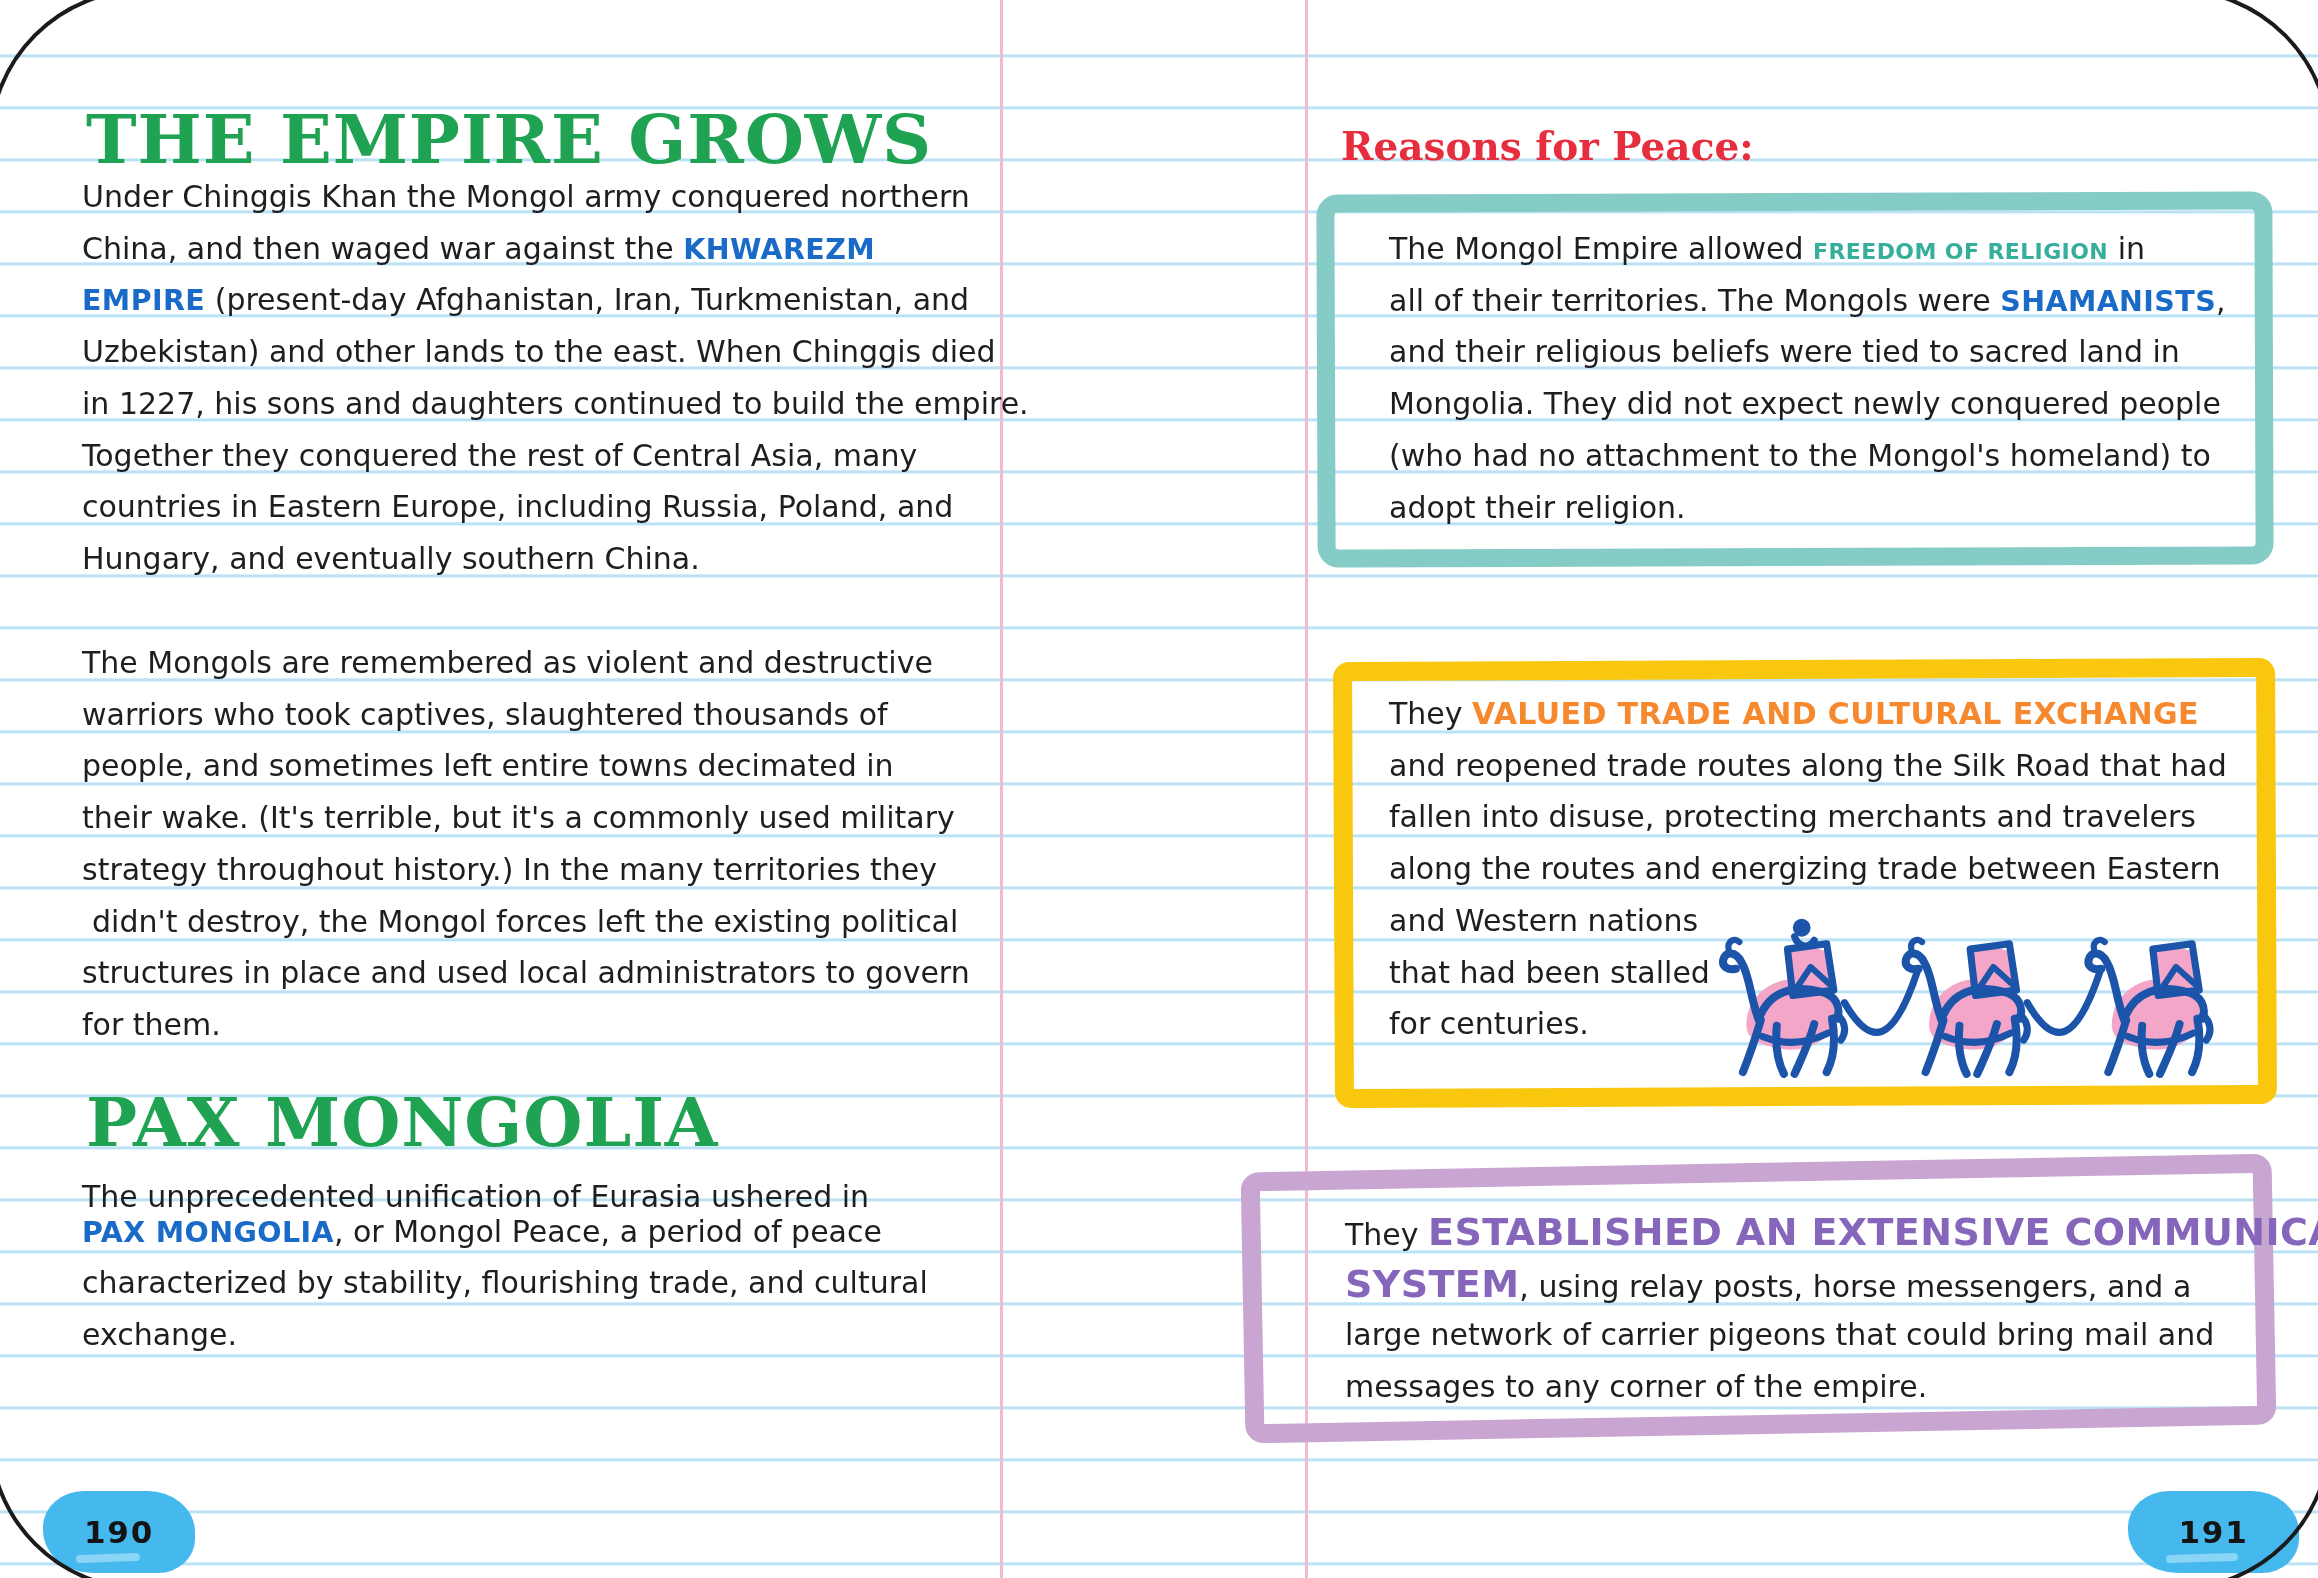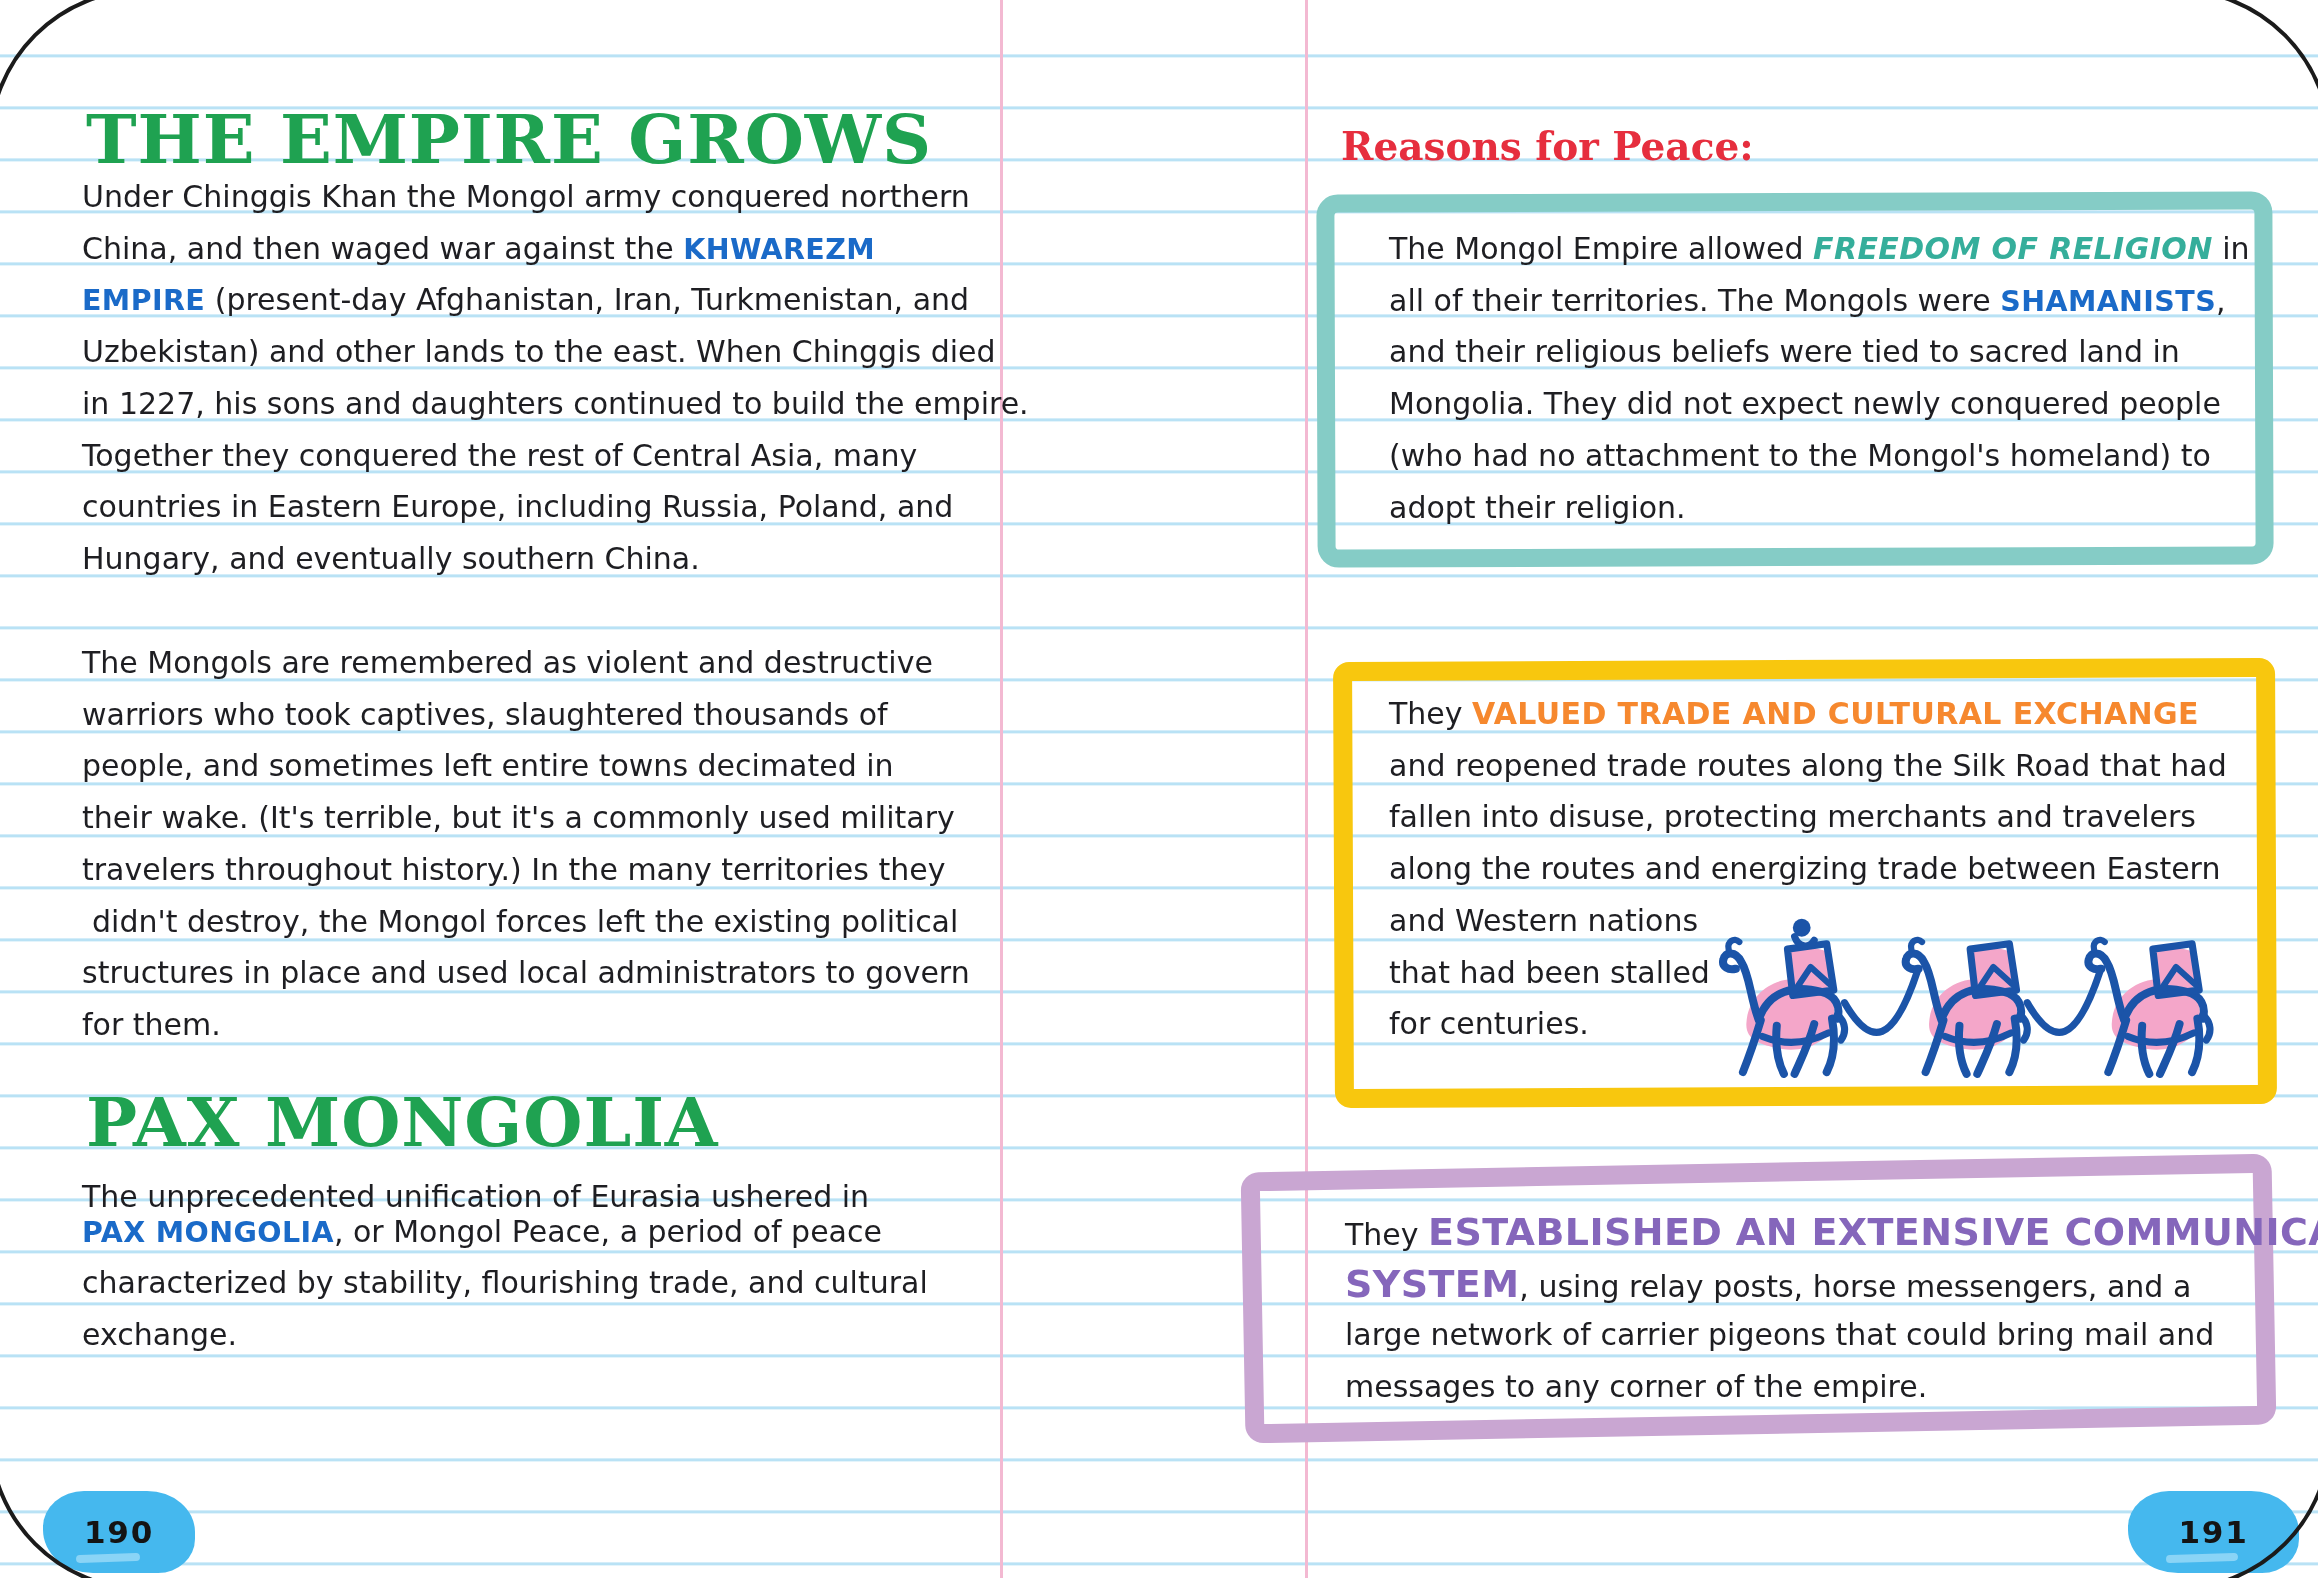--- a/index.html
+++ b/index.html
@@ -24,21 +24,21 @@
     font-weight:bold; font-size:68px; line-height:54px; color:#1fa251; letter-spacing:0.9px; }
   .h-red { position:absolute; font-family:"DejaVu Serif","Liberation Serif",serif;
     font-weight:bold; font-size:39px; line-height:39px; color:#e62e3e; }
 
   
   .tblock { position:absolute; }
   .tline { position:absolute; height:52px; line-height:52px; white-space:nowrap;
     font-size:30px; }
   .seg-k { color:#1e1e22; }
   .seg-blue   { color:#1a6ac8; font-weight:bold; font-size:28.5px; letter-spacing:0.4px; }
-  .seg-teal   { color:#35ae9b; font-weight:bold; font-size:30px; letter-spacing:0.4px;font-style:italic; }
+  .seg-teal   { color:#35ae9b; font-weight:bold; font-size:22px; letter-spacing:0.4px; }
   .seg-orange { color:#f6882e; font-weight:bold; font-size:30px; letter-spacing:0.4px; }
   .seg-purple { color:#8566bb; font-weight:bold; font-size:38px; letter-spacing:0.4px; }
 
   
   .note-box { position:absolute; box-sizing:border-box; background:transparent; }
   .box-teal   { left:1317px; top:193px;  width:956px; height:373px;
     border:18px solid #85ccc6; border-radius:21.4px; transform:rotate(-0.2deg); }
   .box-yellow { left:1334px; top:660px;  width:942px; height:446px;
     border:19.6px solid #f8c70e; border-radius:16px; transform:rotate(-0.25deg); }
   .box-purple { left:1243px; top:1163px; width:1031px; height:271px;
@@ -76,21 +76,21 @@
         <div class="tline" style="top: 259px;"><span class="seg-k">Together they conquered the rest of Central Asia, many</span></div>
         <div class="tline" style="top: 310px;"><span class="seg-k">countries in Eastern Europe, including Russia, Poland, and</span></div>
         <div class="tline" style="top: 362px;"><span class="seg-k">Hungary, and eventually southern China.</span></div>
       </div>
 
     <div class="tblock" style="left:82px; top:637px; width:945px;">
         <div class="tline" style="top: 0px;"><span class="seg-k">The Mongols are remembered as violent and destructive</span></div>
         <div class="tline" style="top: 52px;"><span class="seg-k">warriors who took captives, slaughtered thousands of</span></div>
         <div class="tline" style="top: 103px;"><span class="seg-k">people, and sometimes left entire towns decimated in</span></div>
         <div class="tline" style="top: 155px;"><span class="seg-k">their wake. (It's terrible, but it's a commonly used military</span></div>
-        <div class="tline" style="top: 207px;"><span class="seg-k">travelers throughout history.) In the many territories they</span></div>
+        <div class="tline" style="top: 207px;"><span class="seg-k">strategy throughout history.) In the many territories they</span></div>
         <div class="tline" style="top: 259px; margin-left: 10px;"><span class="seg-k">didn't destroy, the Mongol forces left the existing political</span></div>
         <div class="tline" style="top: 310px;"><span class="seg-k">structures in place and used local administrators to govern</span></div>
         <div class="tline" style="top: 362px;"><span class="seg-k">for them.</span></div>
       </div>
 
     <div class="h-green" style="left:86px; top:1095px;">PAX MONGOLIA</div>
 
     <div class="tblock" style="left:82px; top:1154px; width:945px;">
         <div class="tline" style="top: 17px;"><span class="seg-k">The unprecedented unification of Eurasia ushered in</span></div>
         <div class="tline" style="top: 52px;"><span class="seg-blue">PAX MONGOLIA</span><span class="seg-k">, or Mongol Peace, a period of peace</span></div>

